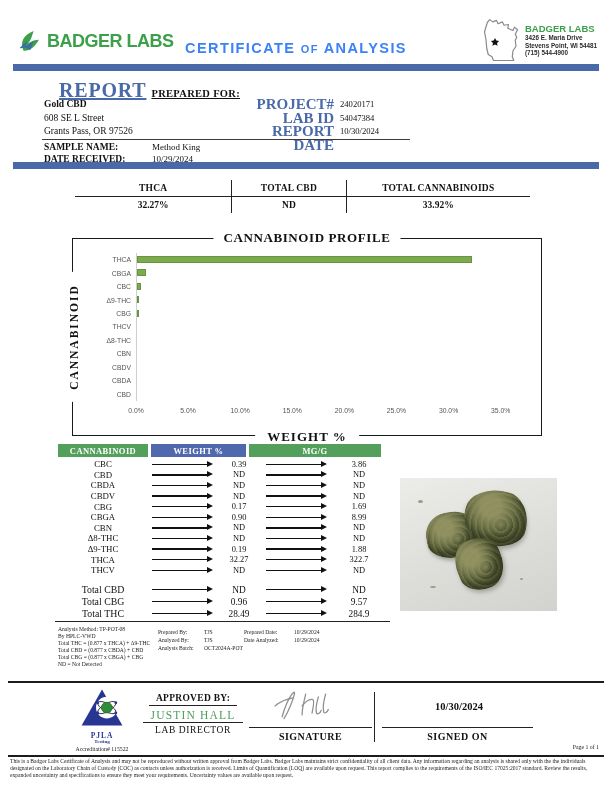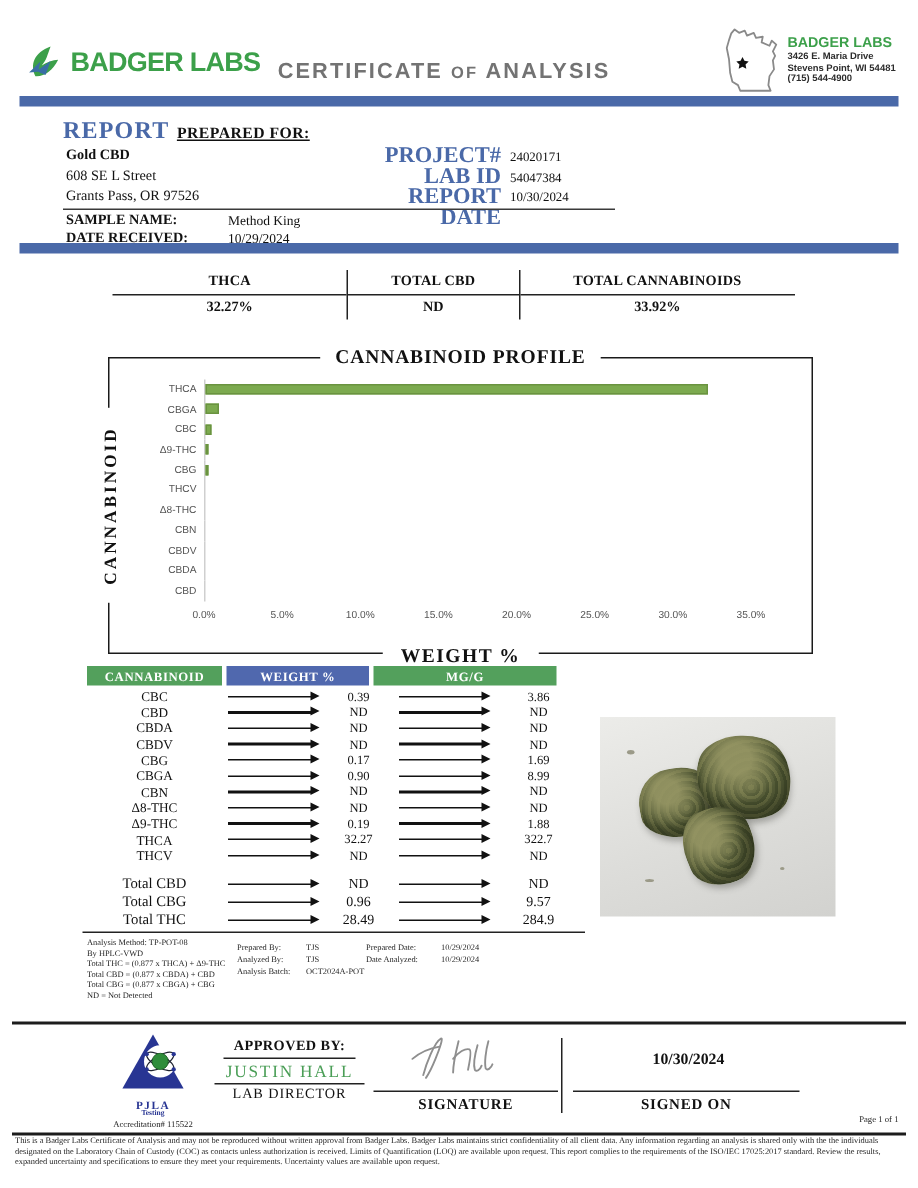--- a/index.html
+++ b/index.html
@@ -6,36 +6,36 @@
   .page{position:relative;width:612px;height:792px;margin:0 auto;background:#ffffff;
         font-family:"Liberation Serif",serif;color:#111;overflow:hidden;}
 
   
   .logo{position:absolute;left:16px;top:28px;display:flex;align-items:center;gap:4px;}
   .logo svg{width:27px;height:27px;}
   .logo-text{font-family:"Liberation Sans",sans-serif;font-weight:700;font-size:18px;
              letter-spacing:-0.5px;color:var(--logo-green,#3ca04a);}
   .title{position:absolute;left:120px;right:140px;top:40px;text-align:center;
          font-family:"Liberation Sans",sans-serif;font-weight:800;font-size:14.5px;
-         letter-spacing:1.4px;color:#737373;white-space:nowrap;}
+         letter-spacing:1.4px;color:#3b82f6;white-space:nowrap;}
   .title .of{font-size:11px;}
   .badge{position:absolute;left:477px;top:16px;display:flex;align-items:flex-start;gap:3px;}
   .badge svg{width:45px;height:50px;}
   .badge-text{padding-top:8px;}
   .badge-name{font-family:"Liberation Sans",sans-serif;font-weight:800;font-size:9.5px;
               color:var(--logo-green,#3ca04a);line-height:10px;}
   .badge-line{font-family:"Liberation Sans",sans-serif;font-weight:700;font-size:6.3px;
               color:#2c2c2c;line-height:7.6px;}
   .hbar{position:absolute;left:13px;width:586px;height:7px;background:var(--accent-blue,#4a69a8);}
   #bar1{top:64px;} #bar2{top:162px;}
 
   
   .report-head{position:absolute;left:42px;top:79px;}
-  .report-label{font-size:16px;font-weight:700;color:var(--accent-blue,#4a69a8);
-                letter-spacing:0.8px;}
+  .report-label{font-size:20px;font-weight:700;color:var(--accent-blue,#4a69a8);
+                text-decoration:underline;letter-spacing:0.8px;margin-left:17px;}
   .prepared-label{font-size:10.5px;font-weight:700;color:#111;margin-left:5px;
                   text-decoration:underline;letter-spacing:0.3px;}
   .client{position:absolute;left:44px;top:98px;font-size:9.5px;line-height:13.5px;}
   .client-name{font-weight:700;}
   .meta{position:absolute;left:238px;top:98px;width:172px;}
   .meta-row{display:flex;line-height:13.5px;}
   .meta-label{width:96px;text-align:right;color:var(--accent-blue,#4a69a8);
               font-weight:700;font-size:15px;}
   .meta-value{margin-left:6px;font-size:8.6px;color:#111;}
   .divider1{position:absolute;left:42px;top:139px;width:368px;height:1px;background:#3a3a3a;}
@@ -76,21 +76,21 @@
   .xtick{position:absolute;transform:translateX(-50%);font-family:"Liberation Sans",sans-serif;
          font-size:6.8px;color:#555;white-space:nowrap;}
 
   
   .rtable{position:absolute;left:58px;top:444px;width:330px;}
   .rt-head{display:flex;gap:3px;height:13px;font-weight:700;font-size:8.5px;color:#fff;
            letter-spacing:0.4px;}
   .rt-h{display:flex;align-items:center;justify-content:center;}
   .rt-h0{width:90px;background:var(--table-header-green,#53a05c);}
   .rt-h1{width:95px;background:var(--table-header-blue,#5068ae);}
-  .rt-h2{width:122px;background:var(--table-header-green,#53a05c);}
+  .rt-h2{width:132px;background:var(--table-header-green,#53a05c);}
   .rt-body{margin-top:2px;}
   .rt-row{display:flex;align-items:center;height:10.6px;}
   .rt-row.total{height:12px;}
   .rt-row.total .rt-name{font-size:9.8px;}
   .rt-row.total .rt-val{font-size:9.3px;}
   .rt-name{width:90px;text-align:center;font-size:8.8px;}
   .rt-val{text-align:center;font-size:8.4px;}
   .rt-val1{width:46px;} .rt-val2{width:58px;}
   .rt-arrow{flex:1;height:1.4px;background:#111;position:relative;margin:0 8px 0 4px;}
   .rt-arrow::after{content:"";position:absolute;right:-5px;top:-2.8px;width:0;height:0;

